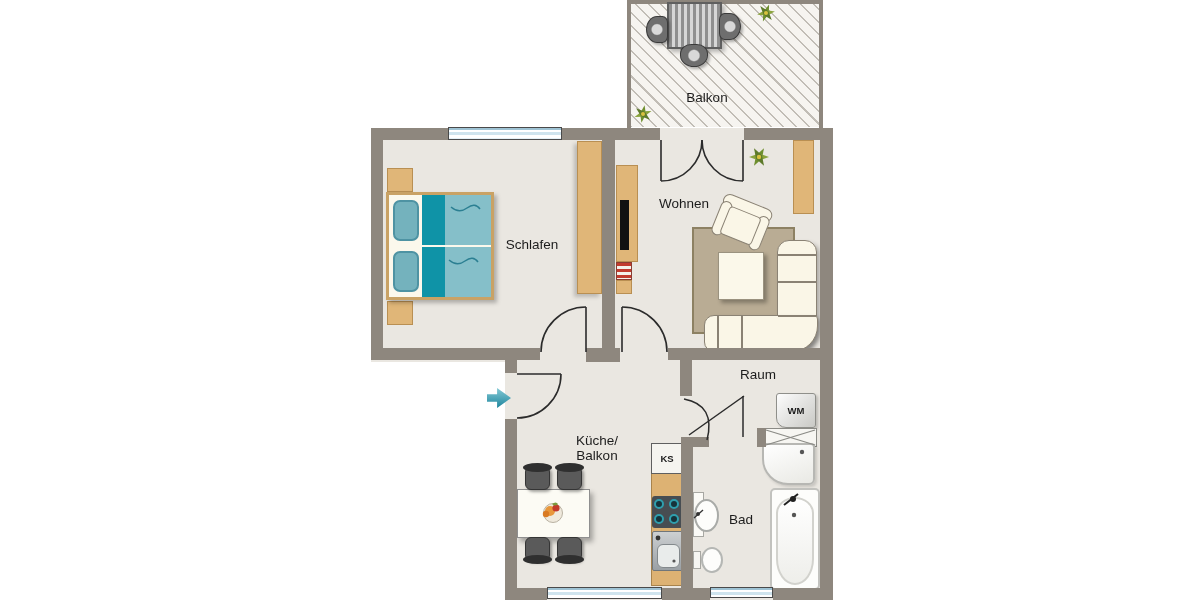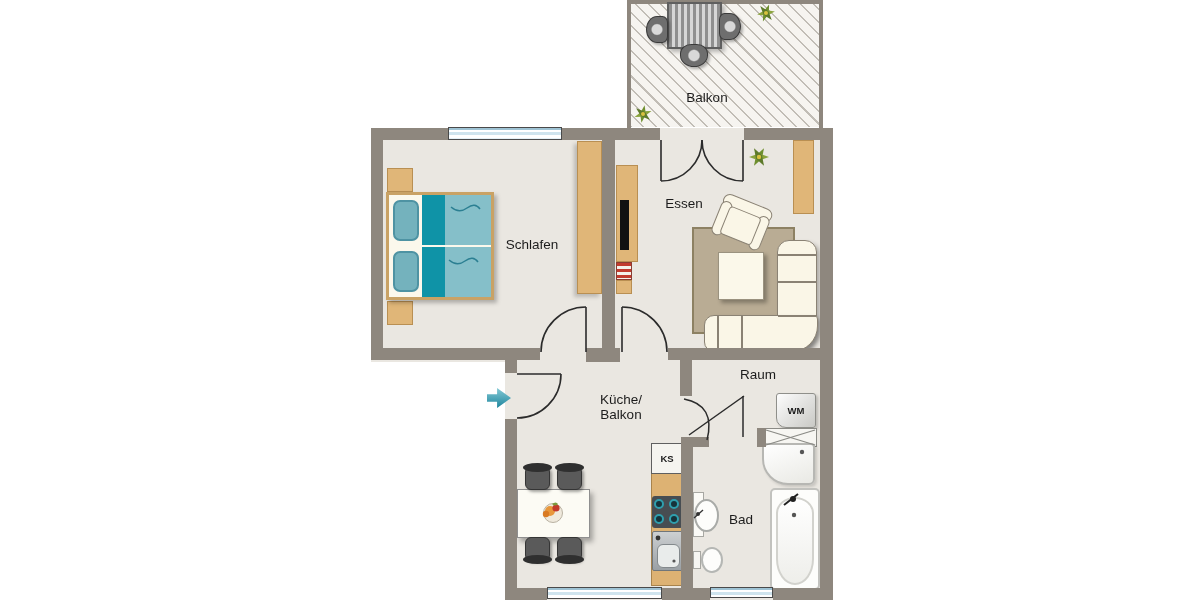--- a/index.html
+++ b/index.html
@@ -73,21 +73,21 @@
   <div class="abs divline" style="left:778px;top:254px;width:38px;height:1.5px;"></div>
 
   <div class="abs" style="left:718px;top:252px;width:46px;height:48px;background:#fbf8ea;border:1px solid #9a927f;box-sizing:border-box;box-shadow:3px 3px 4px rgba(0,0,0,.3);"></div>
 
   <div class="abs" style="left:716px;top:200px;width:52px;height:44px;transform:rotate(22deg);">
     <div class="abs cream" style="left:0;top:0;width:52px;height:14px;border-radius:8px;"></div>
     <div class="abs cream" style="left:0;top:8px;width:12px;height:36px;border-radius:7px;"></div>
     <div class="abs cream" style="left:40px;top:8px;width:12px;height:36px;border-radius:7px;"></div>
     <div class="abs cream" style="left:9px;top:11px;width:34px;height:30px;border-radius:4px;"></div>
   </div>
-  <div class="abs label" style="left:684px;top:203px;">Essen</div>
+  <div class="abs label" style="left:684px;top:203px;">Wohnen</div>
 
   <div class="abs" style="left:517px;top:489px;width:73px;height:49px;background:#fcfbf4;border:1.5px solid #8f8f8f;box-sizing:border-box;box-shadow:3px 4px 5px rgba(0,0,0,.3);"></div>
   <div class="abs chair" style="left:525px;top:466px;width:25px;height:24px;"></div>
   <div class="abs chair" style="left:557px;top:466px;width:25px;height:24px;"></div>
   <div class="abs chair" style="left:525px;top:537px;width:25px;height:24px;"></div>
   <div class="abs chair" style="left:557px;top:537px;width:25px;height:24px;"></div>
   <div class="abs chairback" style="left:523px;top:463px;width:29px;height:9px;"></div>
   <div class="abs chairback" style="left:555px;top:463px;width:29px;height:9px;"></div>
   <div class="abs chairback" style="left:523px;top:555px;width:29px;height:9px;"></div>
   <div class="abs chairback" style="left:555px;top:555px;width:29px;height:9px;"></div>
@@ -99,21 +99,21 @@
   <div class="abs" style="left:652px;top:496px;width:31px;height:32px;background:#474d52;border-radius:3px;">
     <div class="abs" style="left:2px;top:3px;width:10px;height:10px;border-radius:50%;background:#16333b;border:2px solid #2f9fae;box-sizing:border-box;"></div>
     <div class="abs" style="left:17px;top:3px;width:10px;height:10px;border-radius:50%;background:#16333b;border:2px solid #2f9fae;box-sizing:border-box;"></div>
     <div class="abs" style="left:2px;top:18px;width:10px;height:10px;border-radius:50%;background:#16333b;border:2px solid #2f9fae;box-sizing:border-box;"></div>
     <div class="abs" style="left:17px;top:18px;width:10px;height:10px;border-radius:50%;background:#16333b;border:2px solid #2f9fae;box-sizing:border-box;"></div>
   </div>
   <div class="abs" style="left:652px;top:531px;width:31px;height:40px;background:linear-gradient(180deg,#cdd0d2,#9aa0a4);border:1px solid #70767a;box-sizing:border-box;border-radius:2px;">
     <div class="abs" style="left:4px;top:12px;width:23px;height:24px;background:#e9eceb;border:1px solid #83898c;border-radius:6px;box-sizing:border-box;"></div>
   </div>
 
-  <div class="abs label" style="left:597px;top:407px;line-height:15px;margin-left:24px;">
+  <div class="abs label" style="left:597px;top:448px;line-height:15px;">
     <span style="display:block;">Küche/</span>
     <span style="display:block;">Balkon</span>
   </div>
 
   <div class="abs" style="left:776px;top:393px;width:40px;height:35px;background:linear-gradient(135deg,#fdfdfd,#c9c9c5);border:1.5px solid #8f8f8a;box-sizing:border-box;border-radius:3px 3px 3px 10px;box-shadow:2px 2px 3px rgba(0,0,0,.2);"></div>
   <div class="abs minilabel" style="left:796px;top:410px;">WM</div>
   <div class="abs" style="left:765px;top:428px;width:52px;height:19px;background:#f7f6f2;border:1.5px solid #8b8b86;box-sizing:border-box;"></div>
   <div class="abs label" style="left:758px;top:374px;">Raum</div>
 
   <div class="abs" style="left:693px;top:492px;width:11px;height:45px;background:#fbfaf6;border:1px solid #a7a7a2;box-sizing:border-box;"></div>

